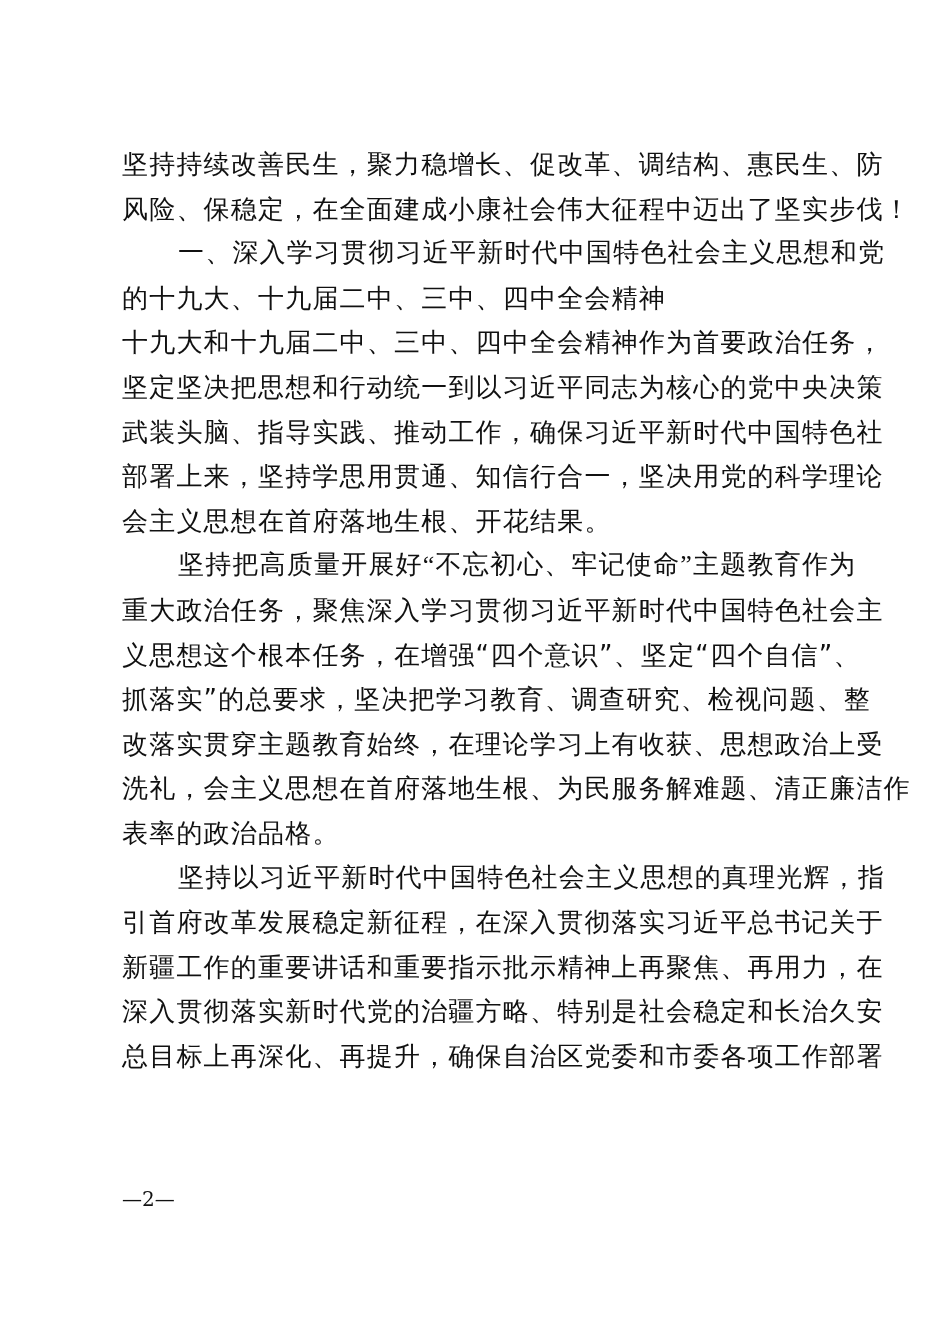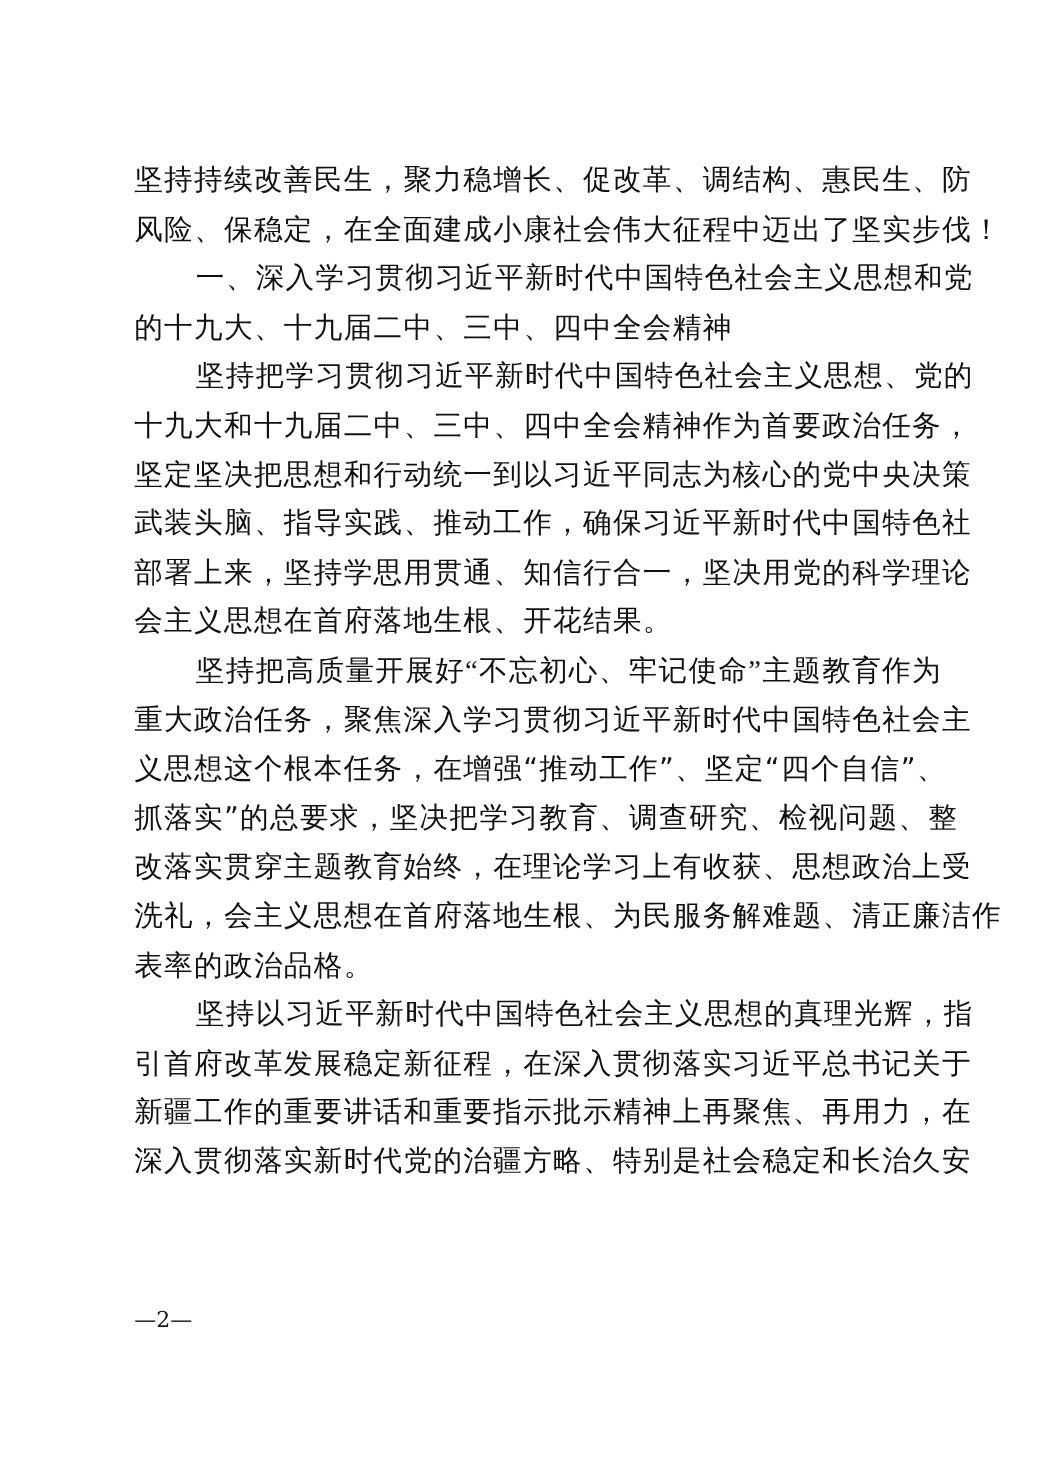--- a/index.html
+++ b/index.html
@@ -58,41 +58,41 @@
       <div class="line">坚持持续改善民生，聚力稳增长、促改革、调结构、惠民生、防</div>
       <div class="line">风险、保稳定，在全面建成小康社会伟大征程中迈出了坚实步伐！</div>
     </div>
 
     <div>
       <div class="line indent">一、深入学习贯彻习近平新时代中国特色社会主义思想和党</div>
       <div class="line">的十九大、十九届二中、三中、四中全会精神</div>
     </div>
 
     <div>
-      <div class="line indent">坚持把学习贯彻习近平新时代中国特色社会主义思想、党的</div>
       <div class="line">十九大和十九届二中、三中、四中全会精神作为首要政治任务，</div>
       <div class="line">坚定坚决把思想和行动统一到以习近平同志为核心的党中央决策</div>
       <div class="line">武装头脑、指导实践、推动工作，确保习近平新时代中国特色社</div>
       <div class="line">部署上来，坚持学思用贯通、知信行合一，坚决用党的科学理论</div>
       <div class="line">会主义思想在首府落地生根、开花结果。</div>
     </div>
 
     <div>
       <div class="line indent">坚持把高质量开展好“不忘初心、牢记使命”主题教育作为</div>
       <div class="line">重大政治任务，聚焦深入学习贯彻习近平新时代中国特色社会主</div>
-      <div class="line">义思想这个根本任务，在增强“推动工作”、坚定“四个自信”、</div>
+      <div class="line">义思想这个根本任务，在增强“四个意识”、坚定“四个自信”、</div>
       <div class="line">抓落实”的总要求，坚决把学习教育、调查研究、检视问题、整</div>
       <div class="line">改落实贯穿主题教育始终，在理论学习上有收获、思想政治上受</div>
       <div class="line">洗礼，会主义思想在首府落地生根、为民服务解难题、清正廉洁作</div>
       <div class="line">表率的政治品格。</div>
     </div>
 
     <div>
       <div class="line indent">坚持以习近平新时代中国特色社会主义思想的真理光辉，指</div>
       <div class="line">引首府改革发展稳定新征程，在深入贯彻落实习近平总书记关于</div>
       <div class="line">新疆工作的重要讲话和重要指示批示精神上再聚焦、再用力，在</div>
       <div class="line">深入贯彻落实新时代党的治疆方略、特别是社会稳定和长治久安</div>
+      <div class="line">总目标上再深化、再提升，确保自治区党委和市委各项工作部署</div>
     </div>
 
   </div>
 
   <div class="page-number">—2—</div>
 </div>
 
 </body></html>

